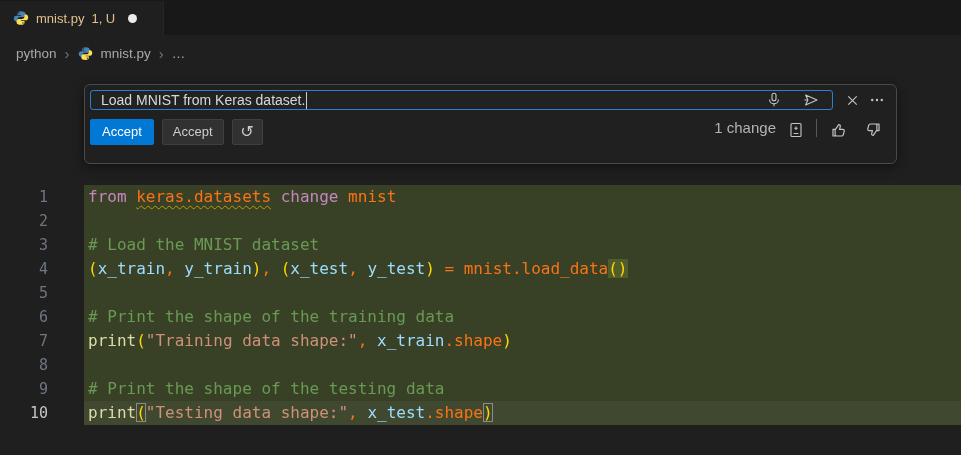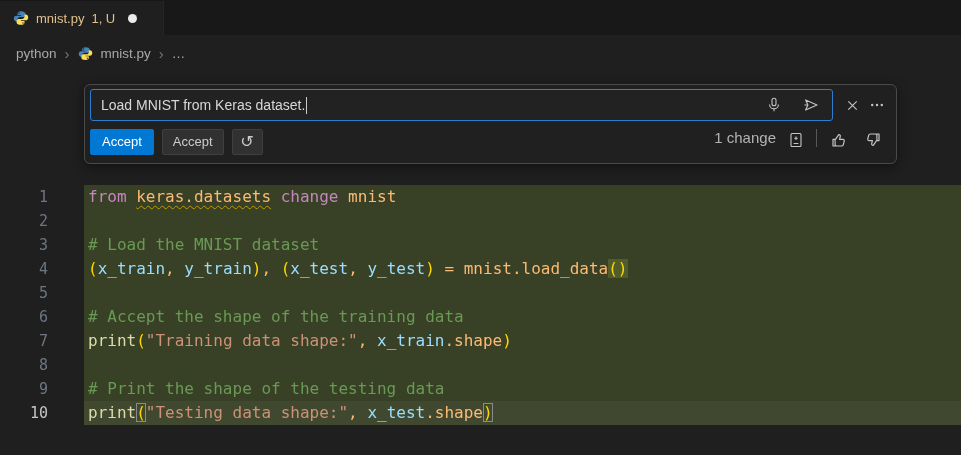--- a/index.html
+++ b/index.html
@@ -27,21 +27,21 @@
   .chev{color:#767676;font-size:15px;line-height:1}
   .pyicon{display:flex;align-items:center}
   
   .widget{
     position:absolute;left:84px;top:84px;width:813px;height:80px;
     background:#202020;border:1px solid #4a4a4a;border-radius:6px;box-sizing:border-box;
     box-shadow:0 3px 12px rgba(0,0,0,.45);
   }
   .row1{display:flex;align-items:center;margin:4px 5px 0 5px}
   .chat-input{
-    flex:1;height:32px;border:1px solid #2d7ed3;border-radius:3px;background:#222222;
+    flex:1;height:20px;border:1px solid #2d7ed3;border-radius:3px;background:#222222;
     display:flex;align-items:center;padding:0 10px;box-sizing:border-box;cursor:text;
   }
   .chat-value{font-size:14px;color:#d8d8d8}
   .caret{width:1px;height:17px;background:#cccccc;margin-left:1px}
   .in-icons{margin-left:auto;display:flex;align-items:center;gap:15px}
   .icon-btn{width:22px;height:22px;display:flex;align-items:center;justify-content:center;cursor:pointer;color:#c5c5c5}
   .icon-close{margin:0 3px 0 8px}
   .icon-more{margin-right:3px}
   .row2{display:flex;align-items:flex-start;margin:8px 7px 0 5px}
   .btn{font-family:inherit;font-size:13px;border-radius:2px;cursor:pointer;line-height:1.25}
@@ -64,21 +64,21 @@
   }
   .gutter .ln{height:24px;line-height:24px;text-align:right;padding-right:36px}
   .gutter .ln.active{color:#c6c6c6}
   .code{position:absolute;left:84px;top:185px;right:0;background:#384126;cursor:text}
   .code .row{
     height:24px;line-height:24px;white-space:pre;padding-left:4px;
     font-family:"DejaVu Sans Mono",monospace;font-size:16px;color:#d4d4d4;
   }
   .code .row.active{background:rgba(255,255,255,.045)}
   .kw{color:#c586c0}
-  .pl{color:#fdba74}
+  .pl{color:#f97316}
   .var{color:#9cdcfe}
   .brk{color:#ffd700}
   .com{color:#6a9955}
   .str{color:#ce9178}
   .fn{color:#dcdcaa}
   .sq{text-decoration:underline wavy #bf9b00;text-decoration-thickness:1px;text-underline-offset:3px}
   .hl{background:#515c2c}
   .bm{box-shadow:inset 0 0 0 1px #8a8a8a}
   svg{display:block}
 </style>
@@ -190,18 +190,18 @@
     <div class="ln">8</div>
     <div class="ln">9</div>
     <div class="ln active">10</div>
   </div>
 <div class="code">
     <div class="row"><span class="kw">from</span><span class="pl"> </span><span class="pl sq">keras.datasets</span><span class="pl"> </span><span class="kw">change</span><span class="pl"> </span><span class="pl">mnist</span></div>
     <div class="row"></div>
     <div class="row"><span class="com"># Load the MNIST dataset</span></div>
     <div class="row"><span class="brk">(</span><span class="var">x_train</span><span class="pl">, </span><span class="var">y_train</span><span class="brk">)</span><span class="pl">, </span><span class="brk">(</span><span class="var">x_test</span><span class="pl">, </span><span class="var">y_test</span><span class="brk">)</span><span class="pl"> = </span><span class="pl">mnist.load_data</span><span class="brk hl">()</span></div>
     <div class="row"></div>
-    <div class="row"><span class="com"># Accept the shape of the training data</span></div>
+    <div class="row"><span class="com"># Print the shape of the training data</span></div>
     <div class="row"><span class="fn">print</span><span class="brk">(</span><span class="str">"Training data shape:"</span><span class="pl">, </span><span class="var">x_train</span><span class="pl">.shape</span><span class="brk">)</span></div>
     <div class="row"></div>
     <div class="row"><span class="com"># Print the shape of the testing data</span></div>
     <div class="row active"><span class="fn">print</span><span class="brk bm">(</span><span class="str">"Testing data shape:"</span><span class="pl">, </span><span class="var">x_test</span><span class="pl">.shape</span><span class="brk bm">)</span></div>
   </div>
 
 </body></html>

